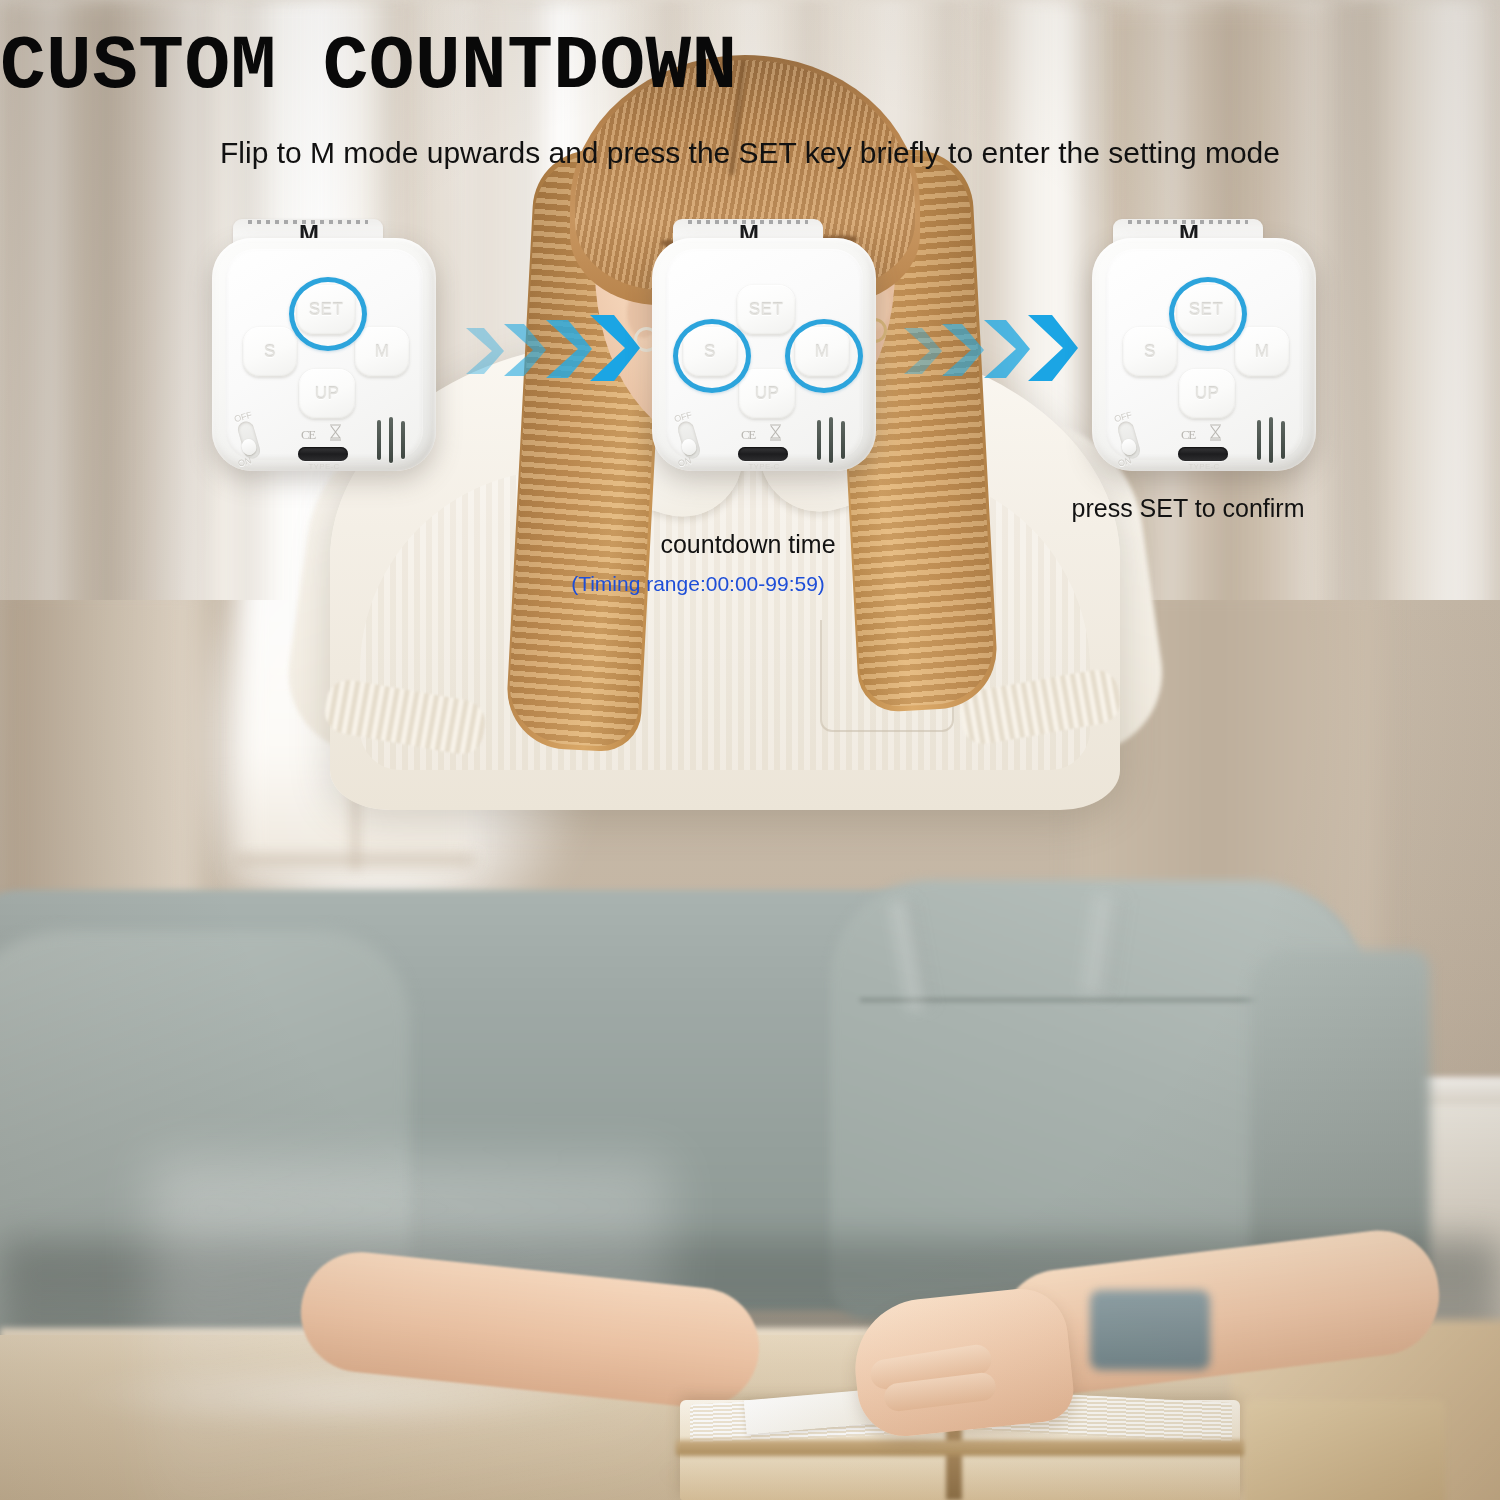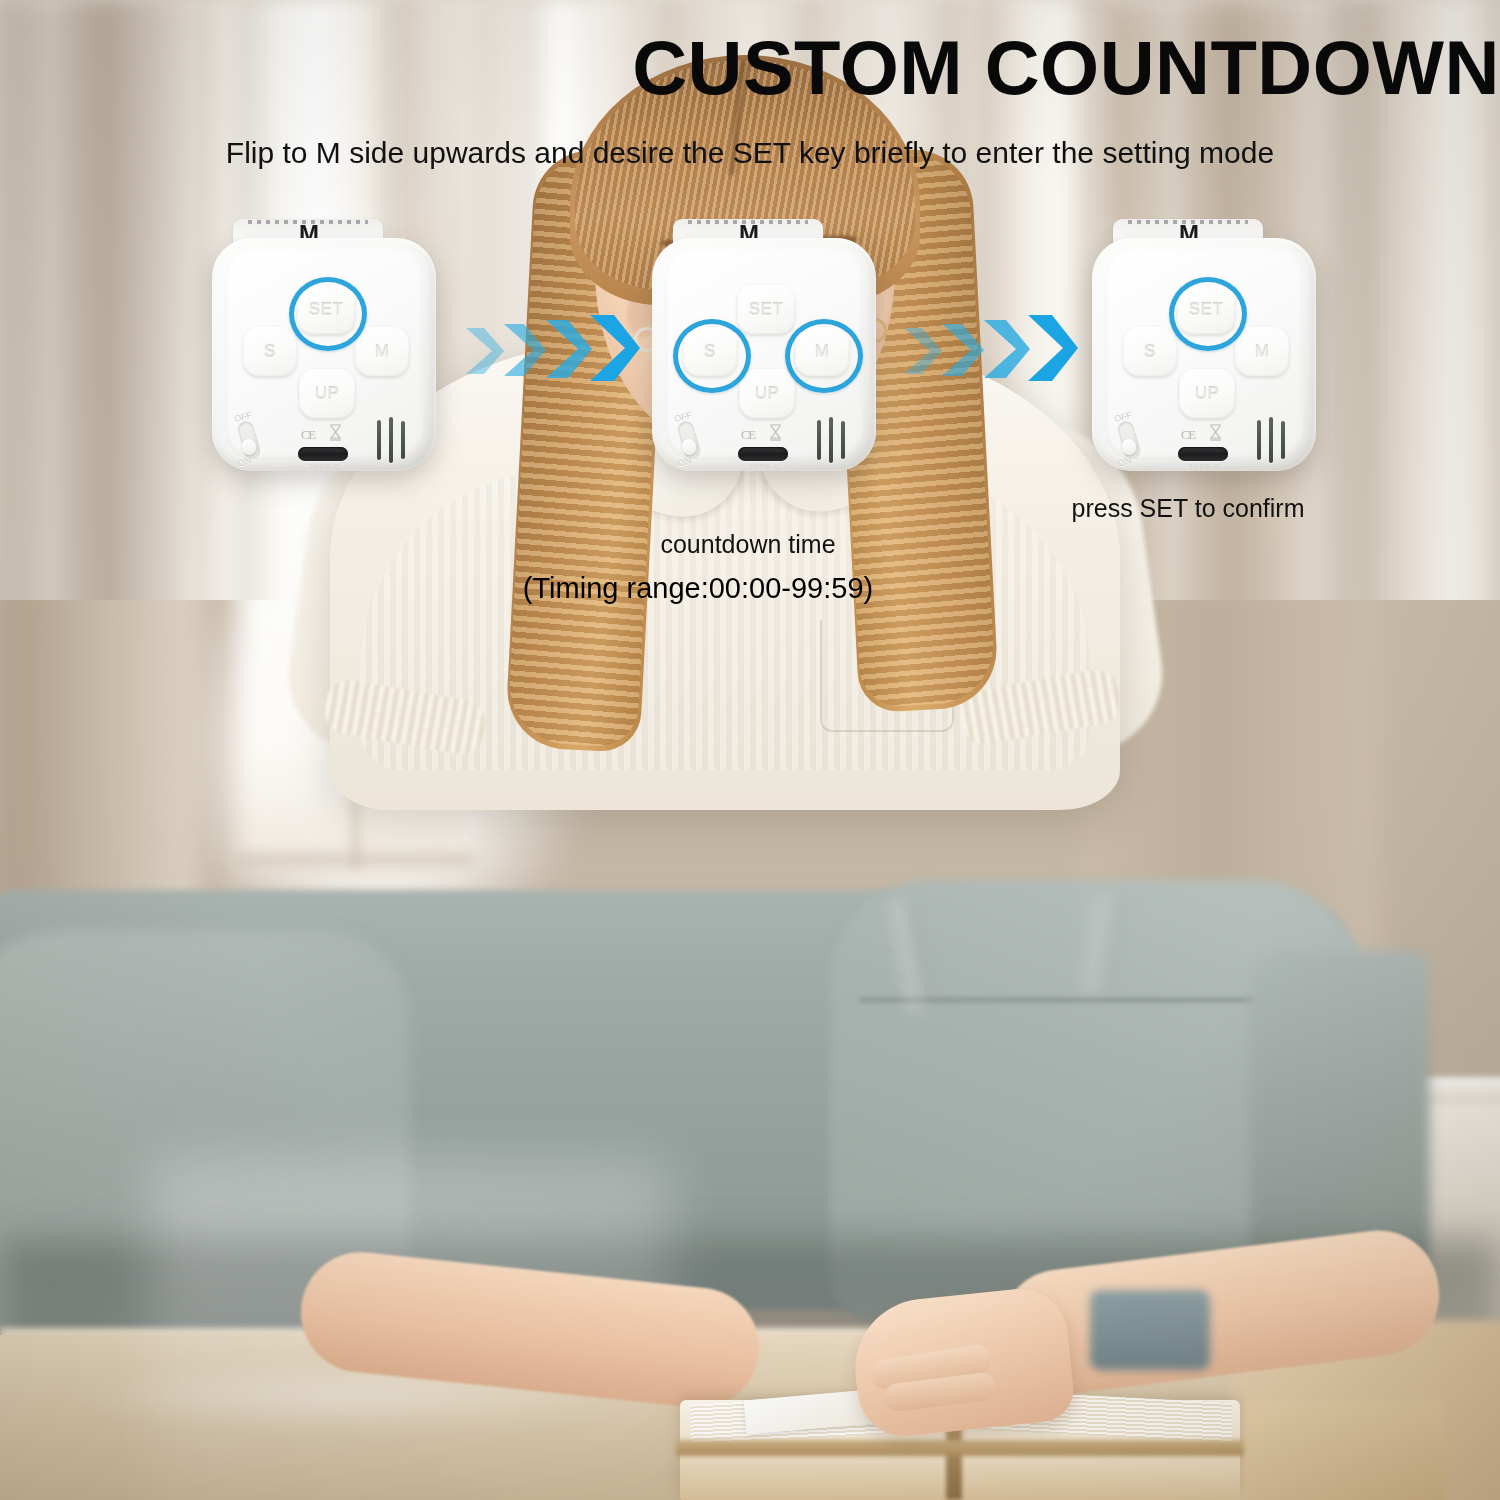--- a/index.html
+++ b/index.html
@@ -229,23 +229,23 @@
   .obj-tan{position:absolute;left:1245px;top:1400px;width:200px;height:110px;
     background:linear-gradient(160deg,#e7d3ad,#cdb184);border-radius:8px;filter:blur(3px);}
 
   
   .light-beam{position:absolute;left:150px;top:560px;width:520px;height:560px;
     background:linear-gradient(170deg,rgba(255,255,255,.34),rgba(255,255,255,0) 65%);filter:blur(26px);}
   .vignette{position:absolute;inset:0;pointer-events:none;
     background:radial-gradient(ellipse at 50% 46%,rgba(0,0,0,0) 52%,rgba(60,48,36,.16) 100%);}
 
   
-  .title{position:absolute;top:24px;left:0;width:1500px;text-align:right;
+  .title{position:absolute;top:24px;left:0;width:1500px;text-align:left;
     font-size:76px;font-weight:bold;color:#090909;letter-spacing:.5px;
-    font-family:Liberation Sans, sans-serif;}
+    font-family:Liberation Mono, monospace;}
   .subtitle{position:absolute;top:136px;left:0;width:1500px;text-align:center;
     font-size:30px;color:#111;font-family:"Liberation Sans", sans-serif;}
 
   
   .step{position:absolute;top:219px;}
   .dev-wrap{position:relative;width:224px;height:252px;}
   .dev-tab{position:absolute;left:50%;transform:translateX(-50%);top:0;
     width:150px;height:30px;
     background:linear-gradient(180deg,#efeeec 0%,#fbfbfa 55%,#f4f3f1 100%);
     border-radius:9px 9px 0 0;box-shadow:0 1px 3px rgba(110,100,90,.18);}
@@ -310,21 +310,21 @@
     font-size:8px;color:#d5d3ce;font-family:"Liberation Sans", sans-serif;letter-spacing:.3px;}
   .grille{position:absolute;top:171px;width:4px;border-radius:2px;
     background:linear-gradient(180deg,#5d6660,#3f4742);box-shadow:0 1px 1px rgba(255,255,255,.55);}
   .g1{left:152px;height:40px;}
   .g2{left:164px;height:46px;top:168px;}
   .g3{left:176px;height:38px;top:172px;}
 
   .caption{position:absolute;text-align:center;font-size:25px;color:#121212;
     line-height:1.42;font-family:"Liberation Sans", sans-serif;}
   .range-note{position:absolute;top:572px;left:0;width:1396px;text-align:center;
-    font-size:29px;color:#000000;font-family:"Liberation Sans", sans-serif;}
+    font-size:21px;color:#1d4ed8;font-family:"Liberation Sans", sans-serif;}
 
   
   .arrows{position:absolute;top:312px;width:175px;height:76px;}
   .chev{position:absolute;top:0;}
 </style>
 </head>
 <body>
 
 <div id="stage">
 
@@ -408,21 +408,21 @@
   <div class="book-sheet"></div>
   <div class="book-edge"></div>
   <div class="hand"></div>
   <div class="finger1"></div>
   <div class="finger2"></div>
   <div class="obj-tan"></div>
 
   <div class="vignette"></div>
 
   <div class="title">CUSTOM COUNTDOWN</div>
-  <div class="subtitle">Flip to M side upwards and desire the SET key briefly to enter the setting mode</div>
+  <div class="subtitle">Flip to M mode upwards and press the SET key briefly to enter the setting mode</div>
 
   <div class="step" style="left:196px;">
     <div class="dev-wrap">
       <div class="dev-tab">
         <div class="dev-tab-dots"></div>
         <div class="dev-tab-m">M</div>
       </div>
       <div class="dev-body">
         <div class="dev-face">
           <div class="key key-set">SET</div>

